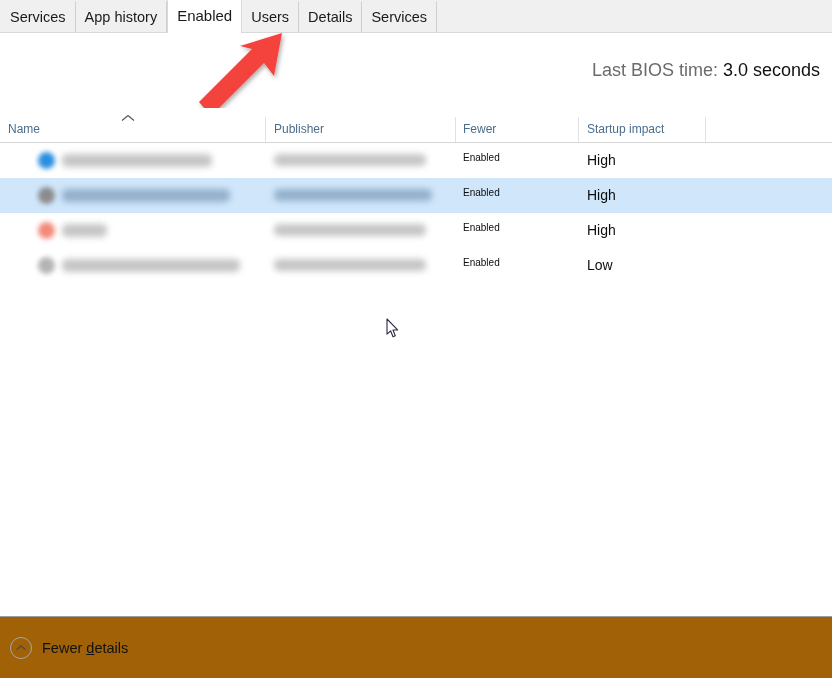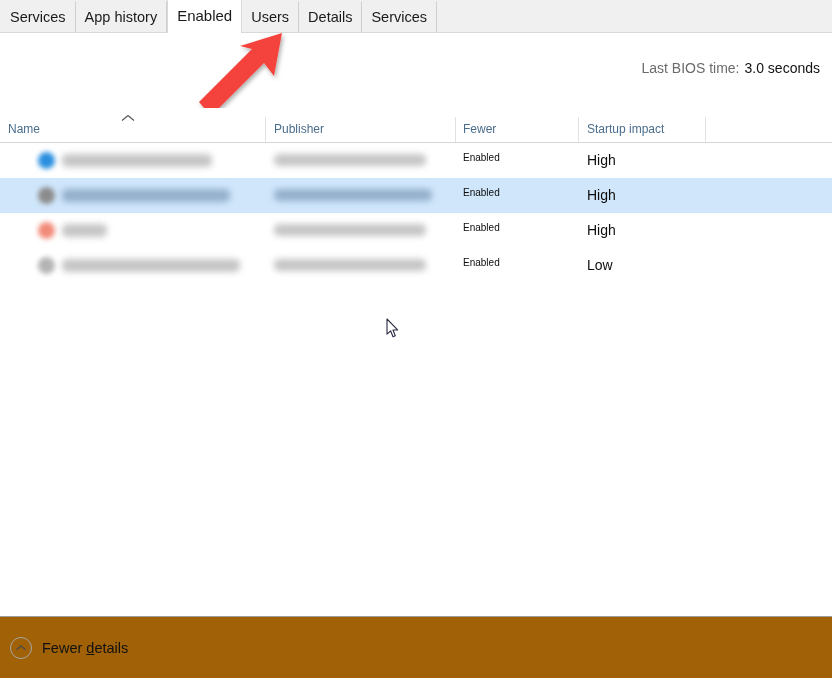--- a/index.html
+++ b/index.html
@@ -62,21 +62,21 @@
     left: 0; top: 33px;
     width: 832px;
     height: 583px;
     background: #ffffff;
   }
 
   .bios {
     position: absolute;
     right: 12px;
     top: 27px;
-    font-size: 14px;
+    font-size: 18px;
     white-space: nowrap;
     text-align: right;
   }
   .bios-label { color: #6b6b6b; }
   .bios-value { color: #111111; margin-left: 5px; }
 
   
   .table {
     position: absolute;
     left: 0;

